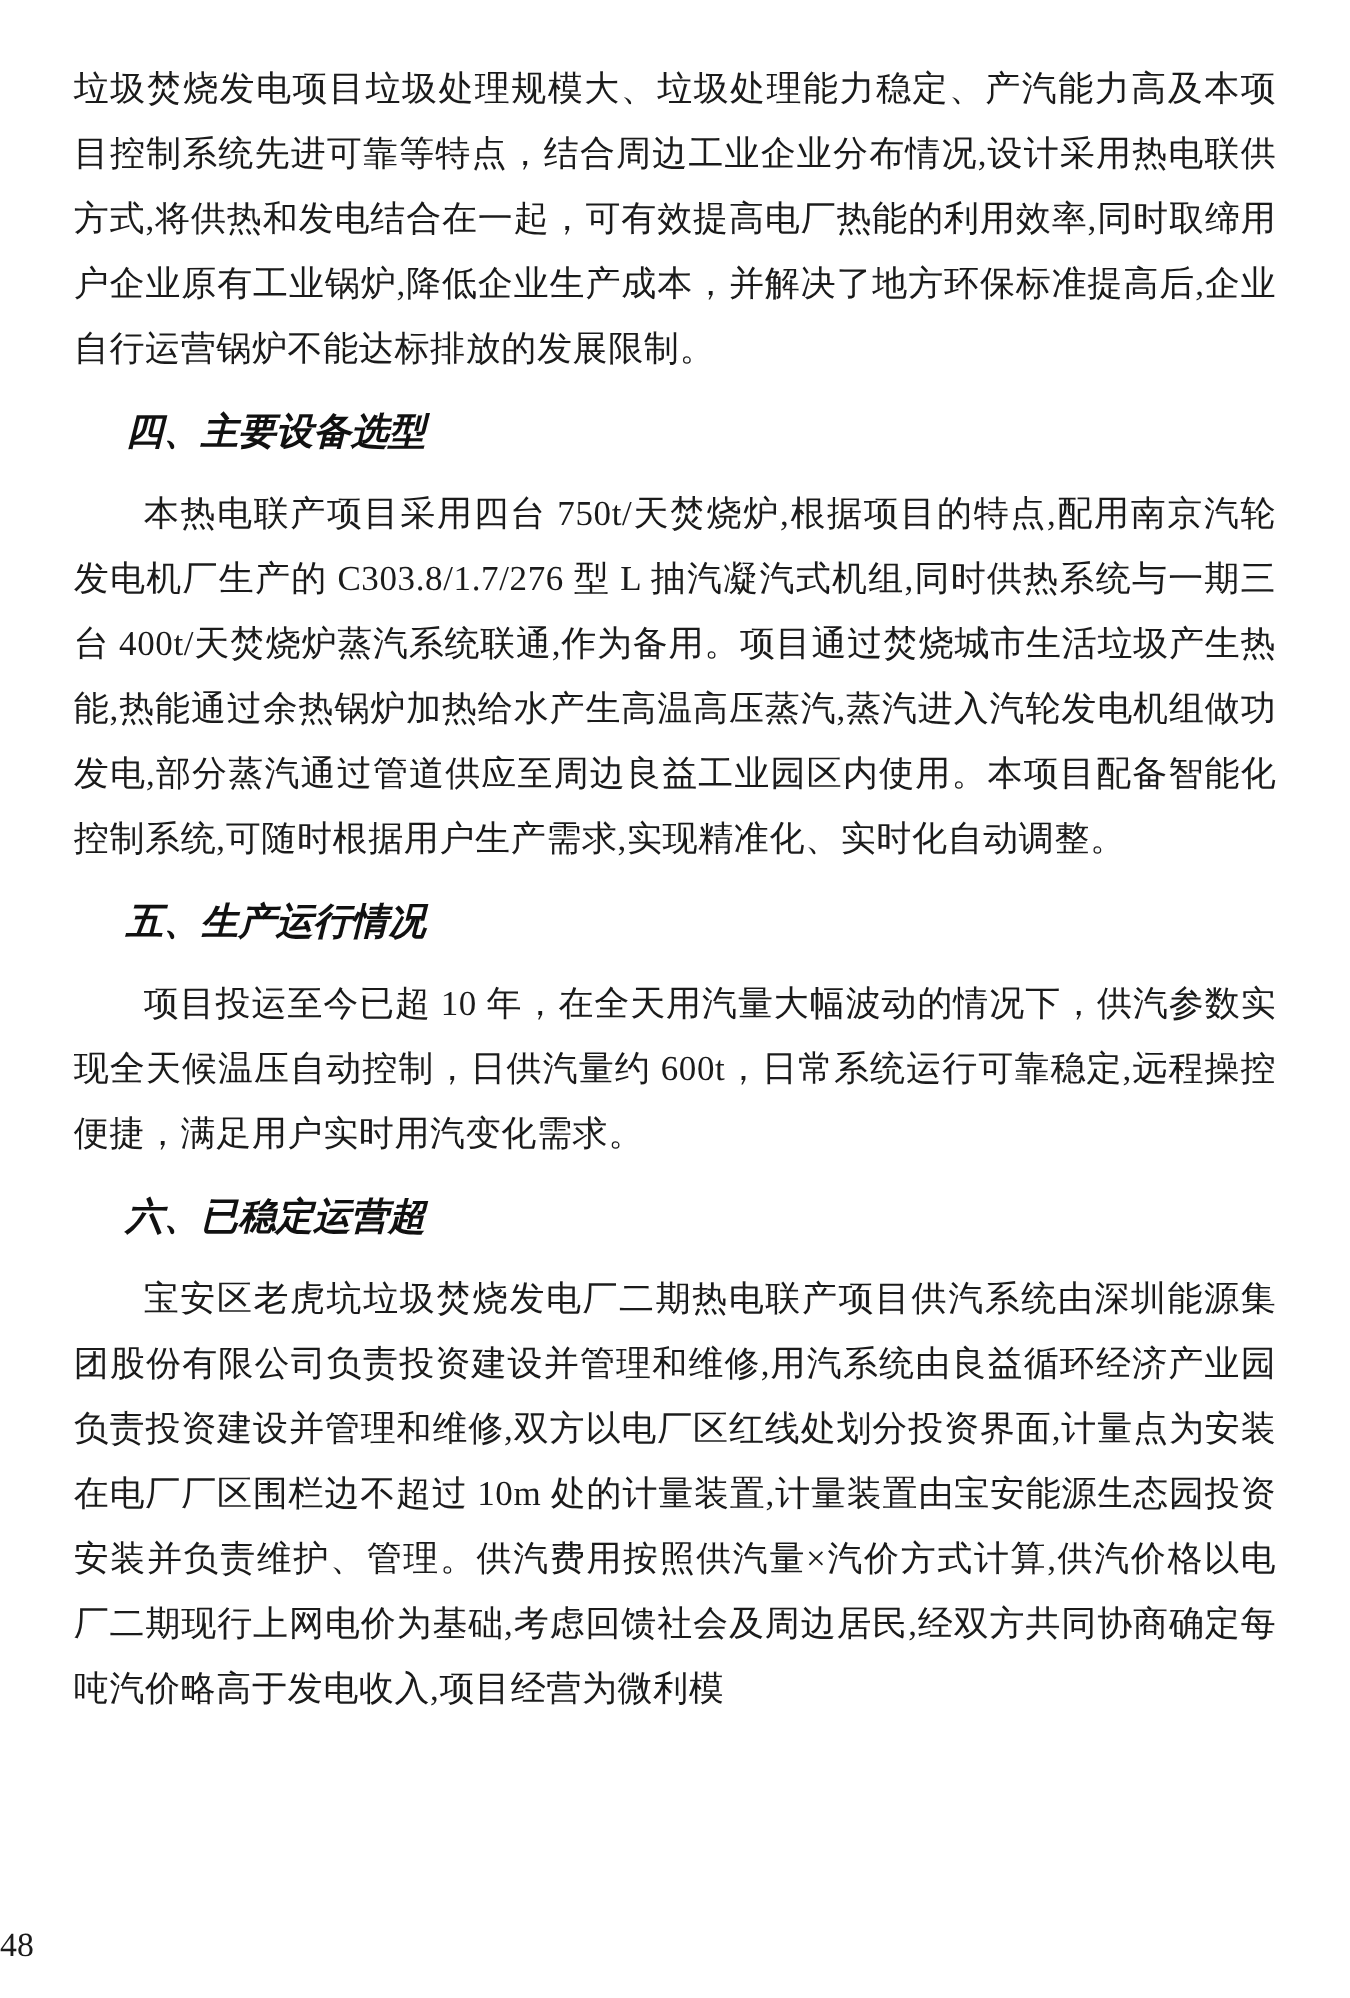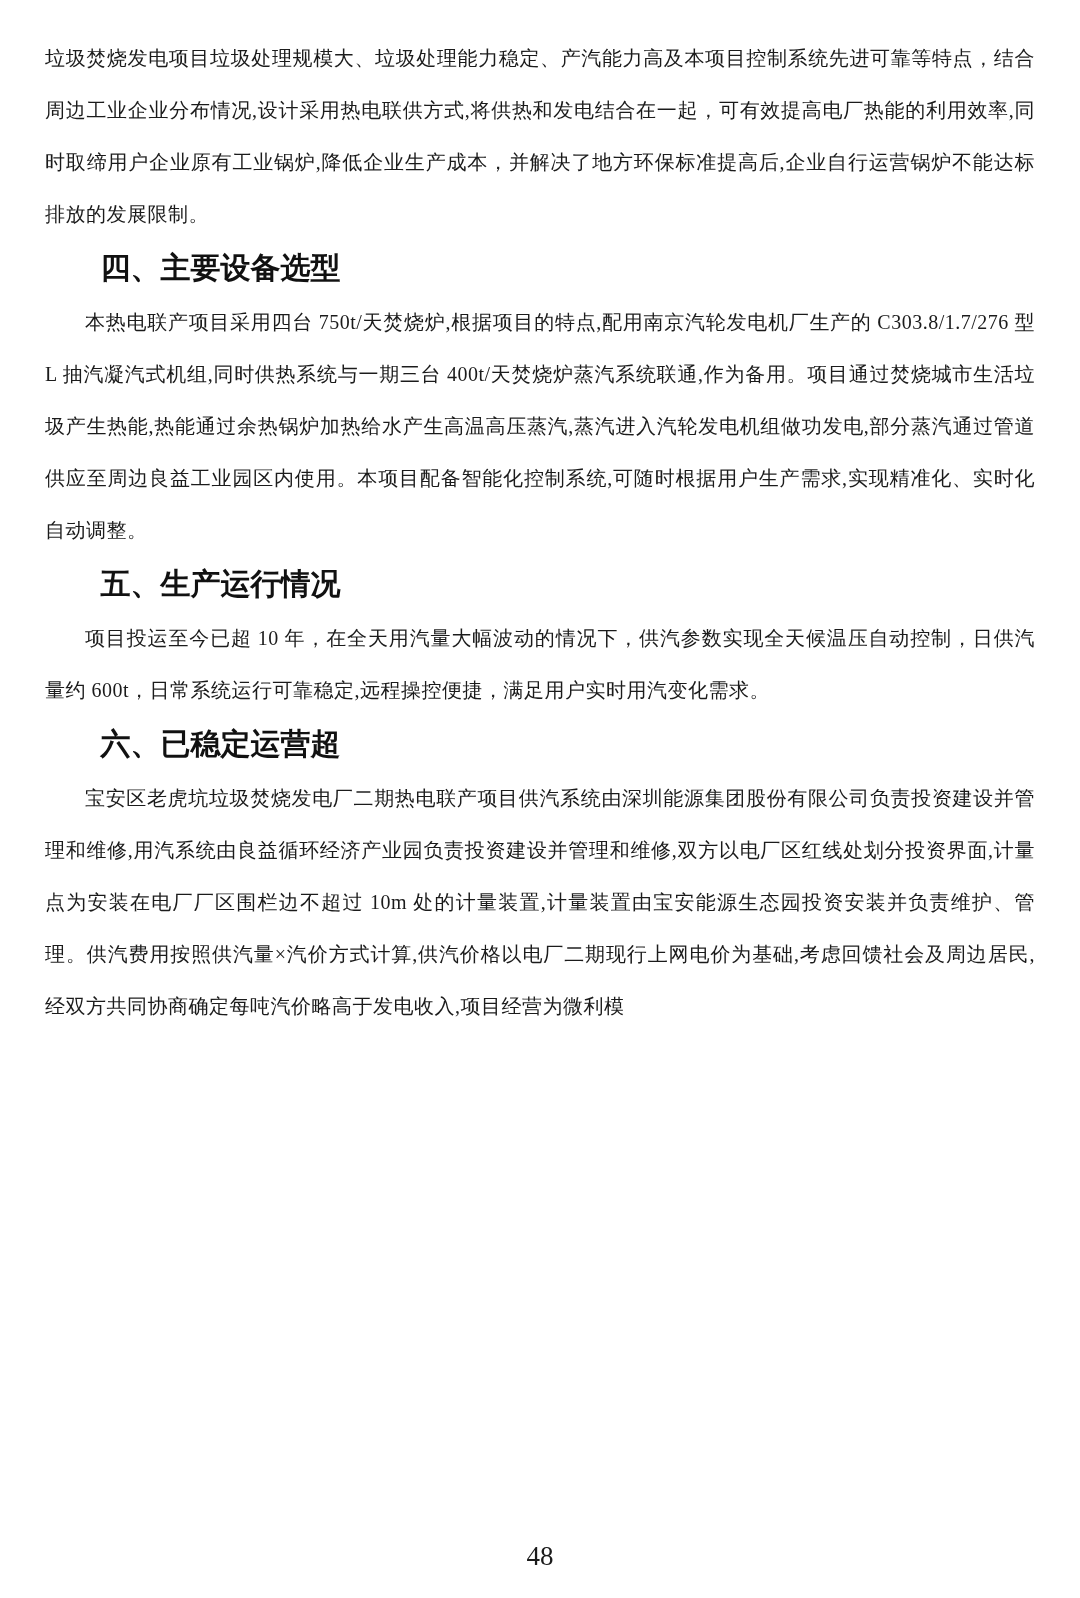--- a/index.html
+++ b/index.html
@@ -16,46 +16,46 @@
     box-sizing: border-box;
     padding: 32px 45px 0 45px;
     overflow: hidden;
     color: #1b1b1b;
     font-family: "Liberation Serif", "DejaVu Serif", serif;
   }
   .content {
     width: 100%;
   }
   .para {
-    margin: 0;
-    font-size: 20px;
+    margin: 14px;
+    font-size: 28px;
     line-height: 52px;
     text-align: justify;
     text-justify: inter-character;
     letter-spacing: 0.5px;
     word-break: break-all;
   }
   .para.indent {
     text-indent: 2em;
   }
   .heading {
     margin: 2px 0 2px 0;
     font-size: 30px;
     line-height: 52px;
     font-weight: bold;
     text-indent: 1.85em;
     color: #111111;
     font-family: "Liberation Sans", "DejaVu Sans", sans-serif;
+    font-style: italic;
   }
   .page-number {
     position: absolute;
     left: 0;
     right: 0;
     bottom: 26px;
-    text-align: center;
     font-size: 27px;
     line-height: 32px;
     color: #1b1b1b;
     font-family: "Liberation Serif", "DejaVu Serif", serif;
   }
 </style>
 </head>
 <body>
 
 <div class="page">

